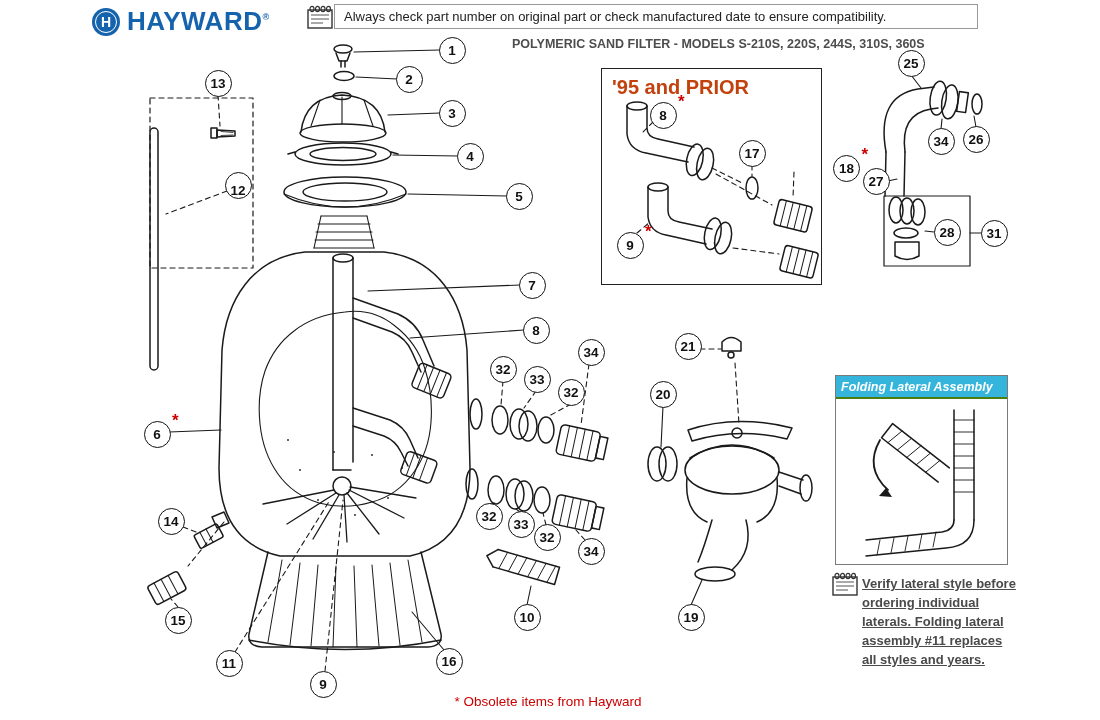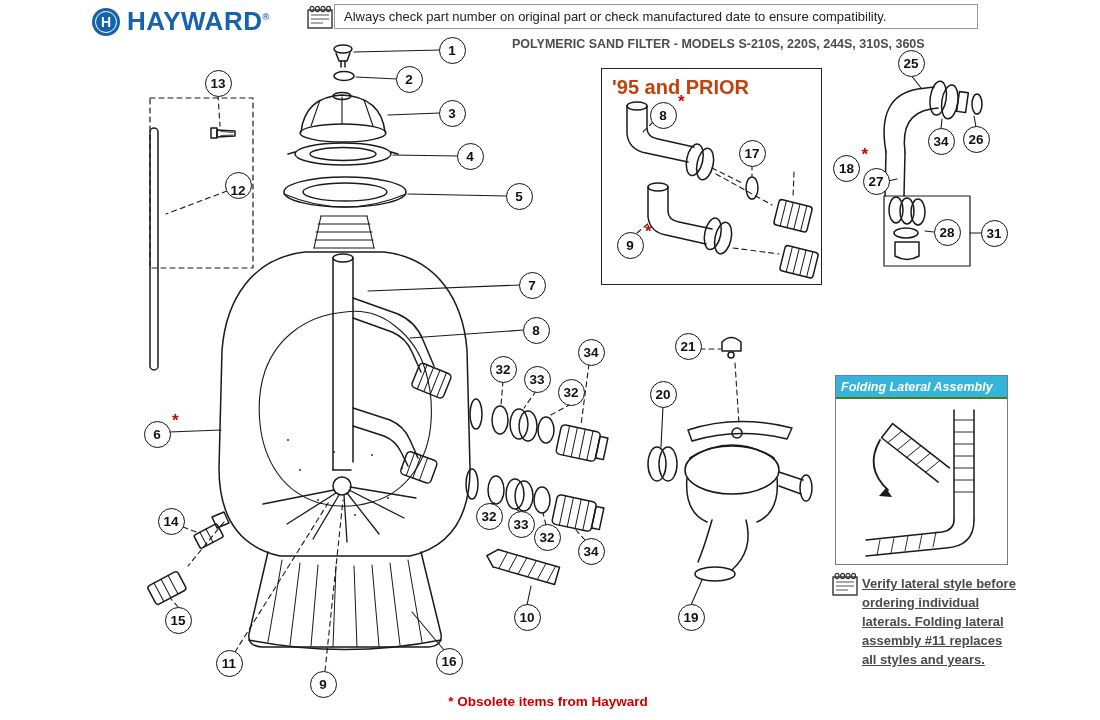--- a/index.html
+++ b/index.html
@@ -31,21 +31,21 @@
   .folding-header { height:23px; background:var(--inset-header-cyan,#35b5dc); border-bottom:2px solid #4d7c0f;
     display:flex; align-items:center; padding-left:5px; }
   .folding-title { color:#fff; font-weight:bold; font-style:italic; font-size:12.5px; white-space:nowrap; }
 
   
   .lateral-note-icon { position:absolute; left:831px; top:571px; }
   .lateral-note { position:absolute; left:862px; top:574px; width:154px; font-size:13px; font-weight:bold;
     color:#4a4a4a; line-height:19px;text-decoration:underline; }
 
   .obsolete-note { position:absolute; left:381px; top:694px; width:334px; text-align:center;
-    color:var(--obsolete-red,#c00); font-weight:bold; font-size:13.5px; }
+    color:var(--obsolete-red,#c00); font-weight:normal; font-size:13.5px; }
 
   
   .callout-layer { position:absolute; inset:0; }
   .callout { position:absolute; width:27px; height:27px; margin:-13.5px 0 0 -13.5px; border:1.7px solid #111;
     border-radius:50%; background:#fff; display:flex; align-items:center; justify-content:center; }
   .callout .num { font-weight:bold; font-size:13.5px; color:#111; }
   .callout .ast { position:absolute; top:-11px; right:-9px; color:var(--obsolete-red,#c00);
     font-weight:bold; font-size:17px; }
 </style>
 </head>

